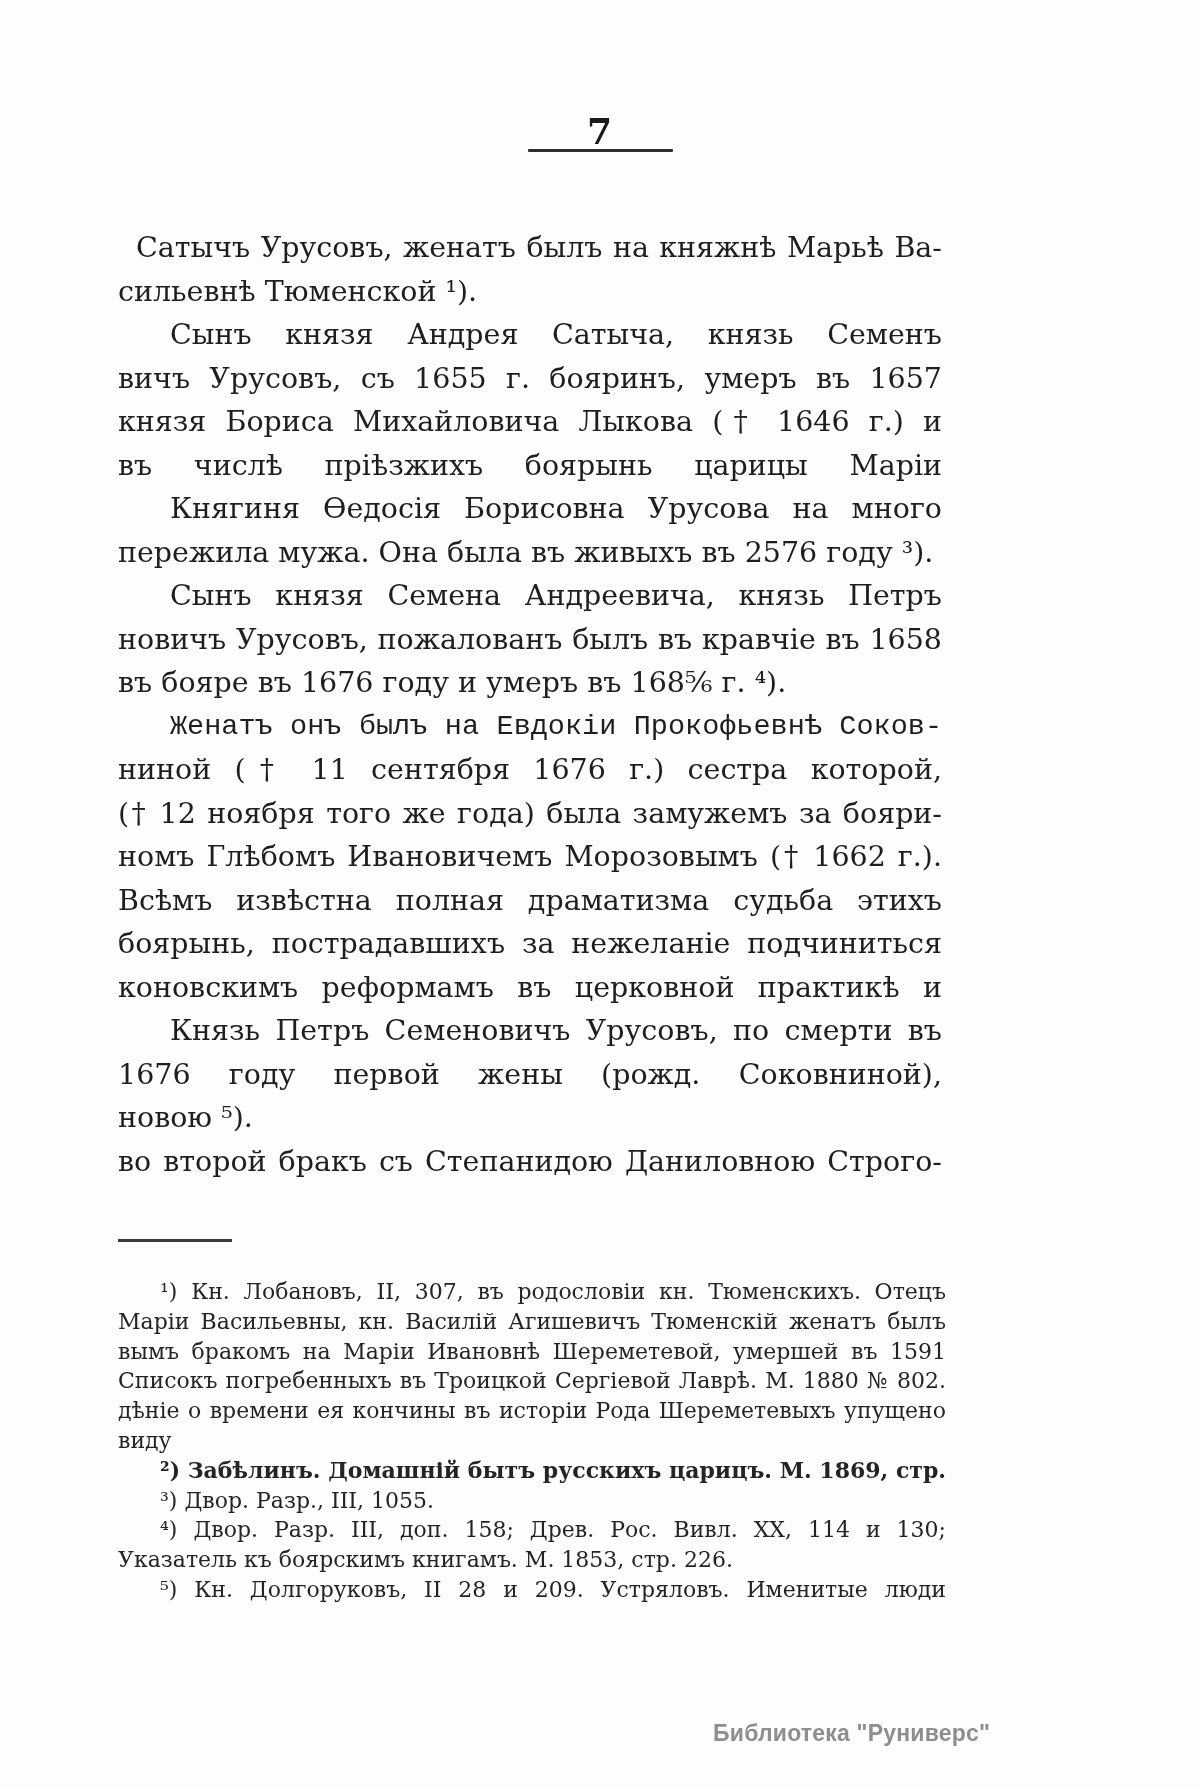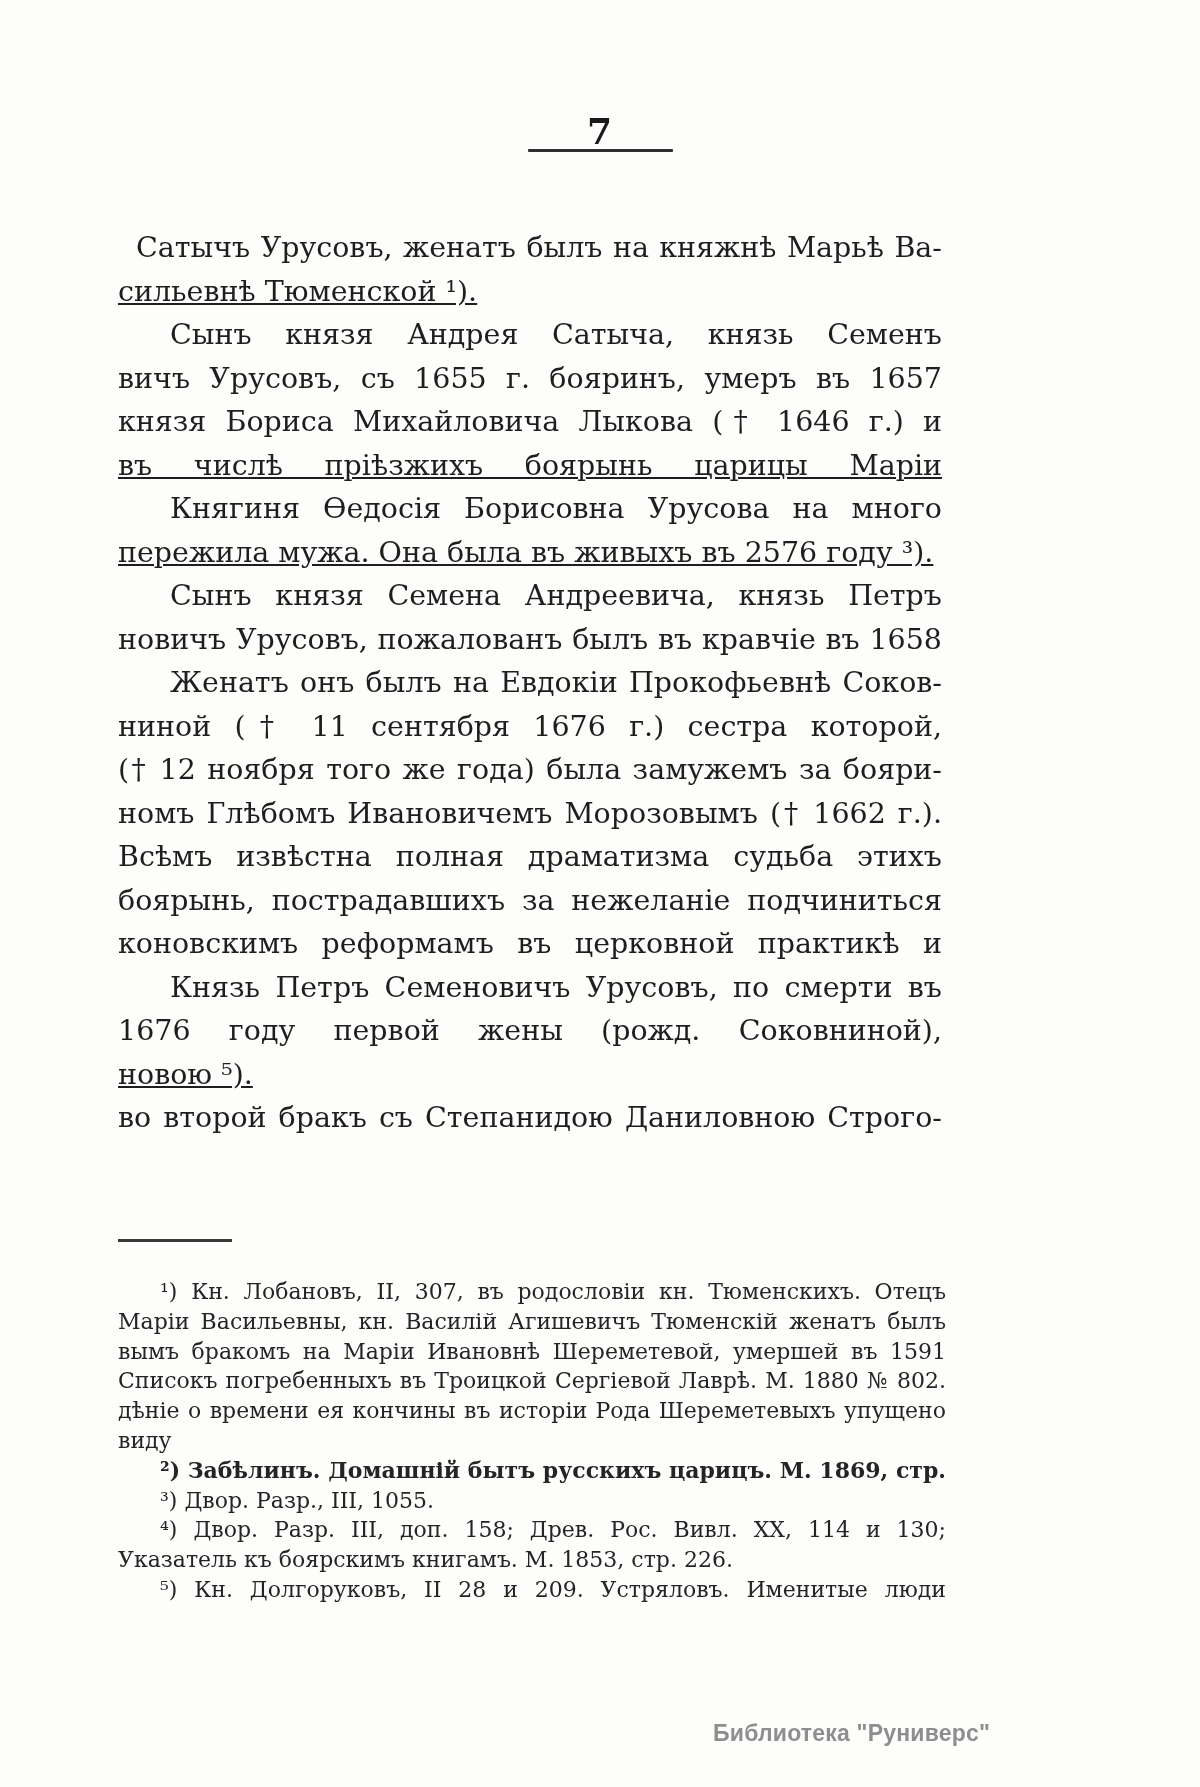--- a/index.html
+++ b/index.html
@@ -40,21 +40,21 @@
     color: #1e1e1e;
     margin-top: 44px;
   }
   .line {
     text-align: justify;
     text-align-last: justify;
     white-space: normal;
     overflow: hidden;
     height: 43.5px;
   }
-  .line.lastline { text-align-last: left; text-decoration: underline; }
+  .line.lastline { text-align-last: left; }
   .footnote-separator {
     position: absolute;
     left: 118px; top: 1239px;
     width: 114px; height: 3px;
     background: #3a3a3a;
   }
   .footnotes {
     position: absolute;
     left: 118px; top: 1277px;
     width: 828px;
@@ -101,23 +101,24 @@
         <div class="line">князя Бориса Михайловича Лыкова († 1646 г.) и состояла</div>
         <div class="line lastline">въ числѣ пріѣзжихъ боярынь царицы Маріи Ильиничны ²).</div>
       </div>
       <div class="para">
         <div class="line" style="text-indent: 52px;">Княгиня Ѳедосія Борисовна Урусова на много лѣтъ</div>
         <div class="line lastline">пережила мужа. Она была въ живыхъ въ 2576 году ³).</div>
       </div>
       <div class="para">
         <div class="line" style="text-indent: 52px;">Сынъ князя Семена Андреевича, князь Петръ Семе-</div>
         <div class="line">новичъ Урусовъ, пожалованъ былъ въ кравчіе въ 1658 г.,</div>
+        <div class="line lastline">въ бояре въ 1676 году и умеръ въ 168⁵⁄₆ г. ⁴).</div>
       </div>
       <div class="para">
-        <div class="line" style="text-indent: 52px;">Женатъ онъ былъ на Евдокіи Прокофьевнѣ Соков-</div>
+        <div class="line" style="text-indent: 52px; font-family: Liberation Mono, monospace;">Женатъ онъ былъ на Евдокіи Прокофьевнѣ Соков-</div>
         <div class="line">ниной († 11 сентября 1676 г.) сестра которой, Ѳедосія,</div>
         <div class="line">(† 12 ноября того же года) была замужемъ за бояри-</div>
         <div class="line">номъ Глѣбомъ Ивановичемъ Морозовымъ († 1662 г.).</div>
         <div class="line">Всѣмъ извѣстна полная драматизма судьба этихъ сестеръ</div>
         <div class="line">боярынь, пострадавшихъ за нежеланіе подчиниться ни-</div>
         <div class="line">коновскимъ реформамъ въ церковной практикѣ и обряд-</div>
       </div>
       <div class="para">
         <div class="line" style="text-indent: 52px;">Князь Петръ Семеновичъ Урусовъ, по смерти въ</div>
         <div class="line">1676 году первой жены (рожд. Соковниной), вступилъ</div>

